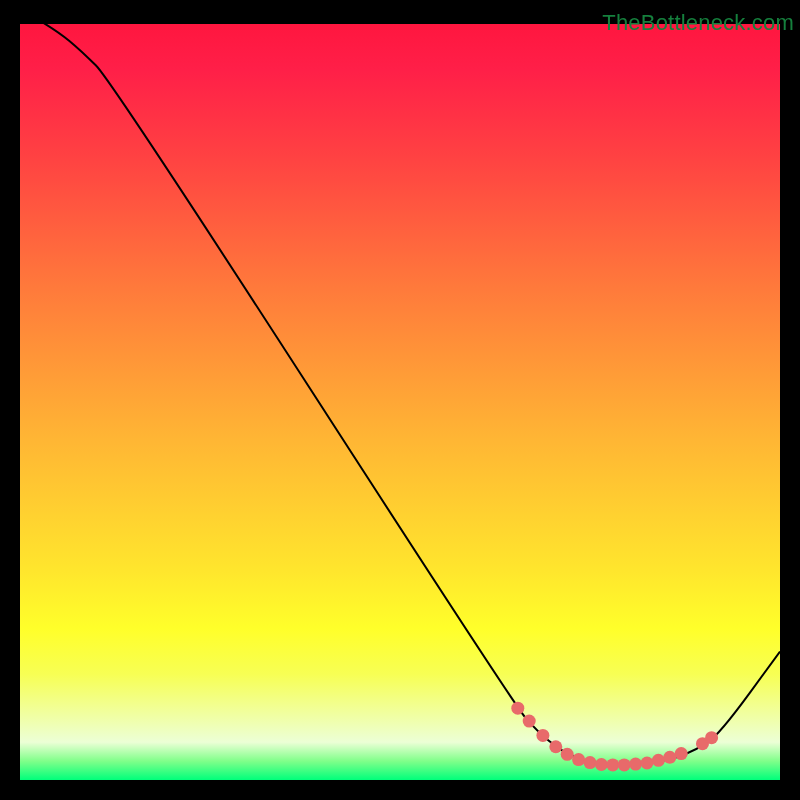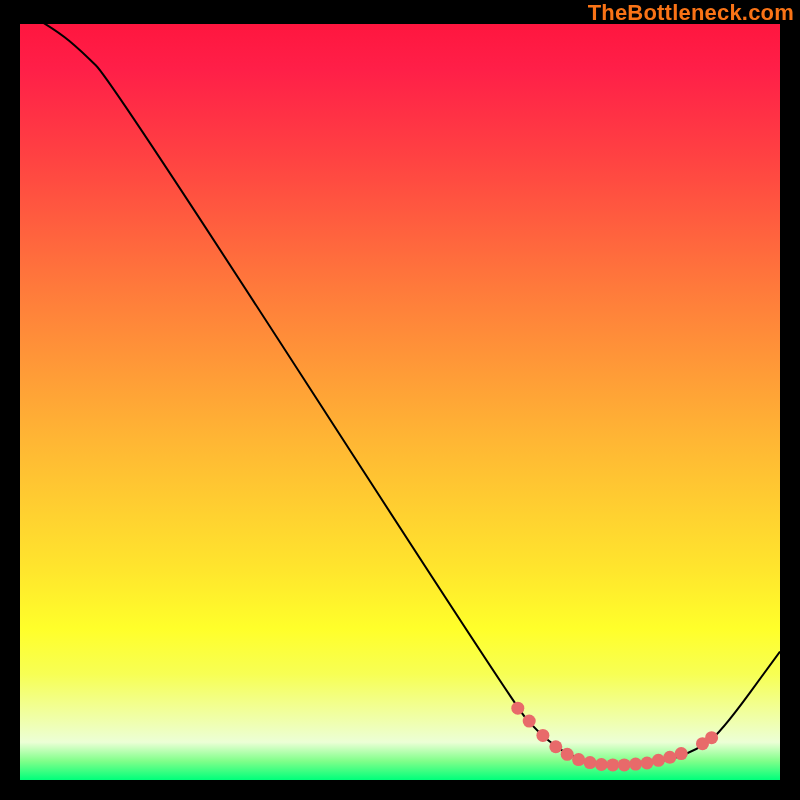--- a/index.html
+++ b/index.html
@@ -12,27 +12,26 @@
     overflow: hidden;
   }
   .frame {
     position: relative;
     width: 800px;
     height: 800px;
     background: #000;
   }
   .watermark {
     position: absolute;
-    top: 0;
+    top: 10px;
     right: 6px;
-    color: #f97316;
+    color: #15803d;
     font-size: 22px;
     letter-spacing: 0.2px;
     z-index: 50;
-    font-weight: bold;
   }
   .plot {
     position: absolute;
     left: 20px;
     top: 24px;
     width: 760px;
     height: 756px;
   }
   .gradient {
     position: absolute;

